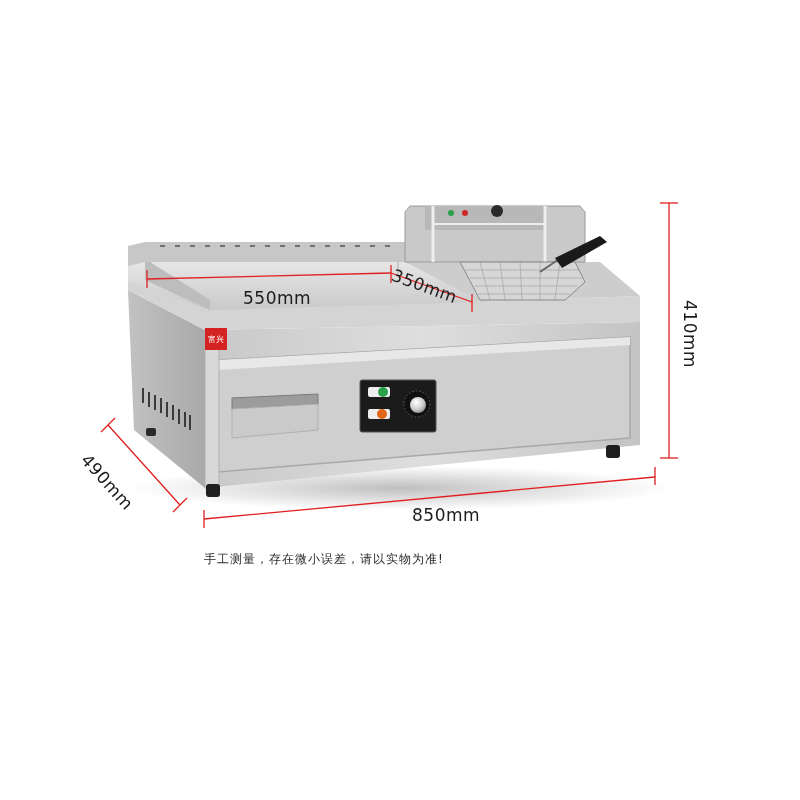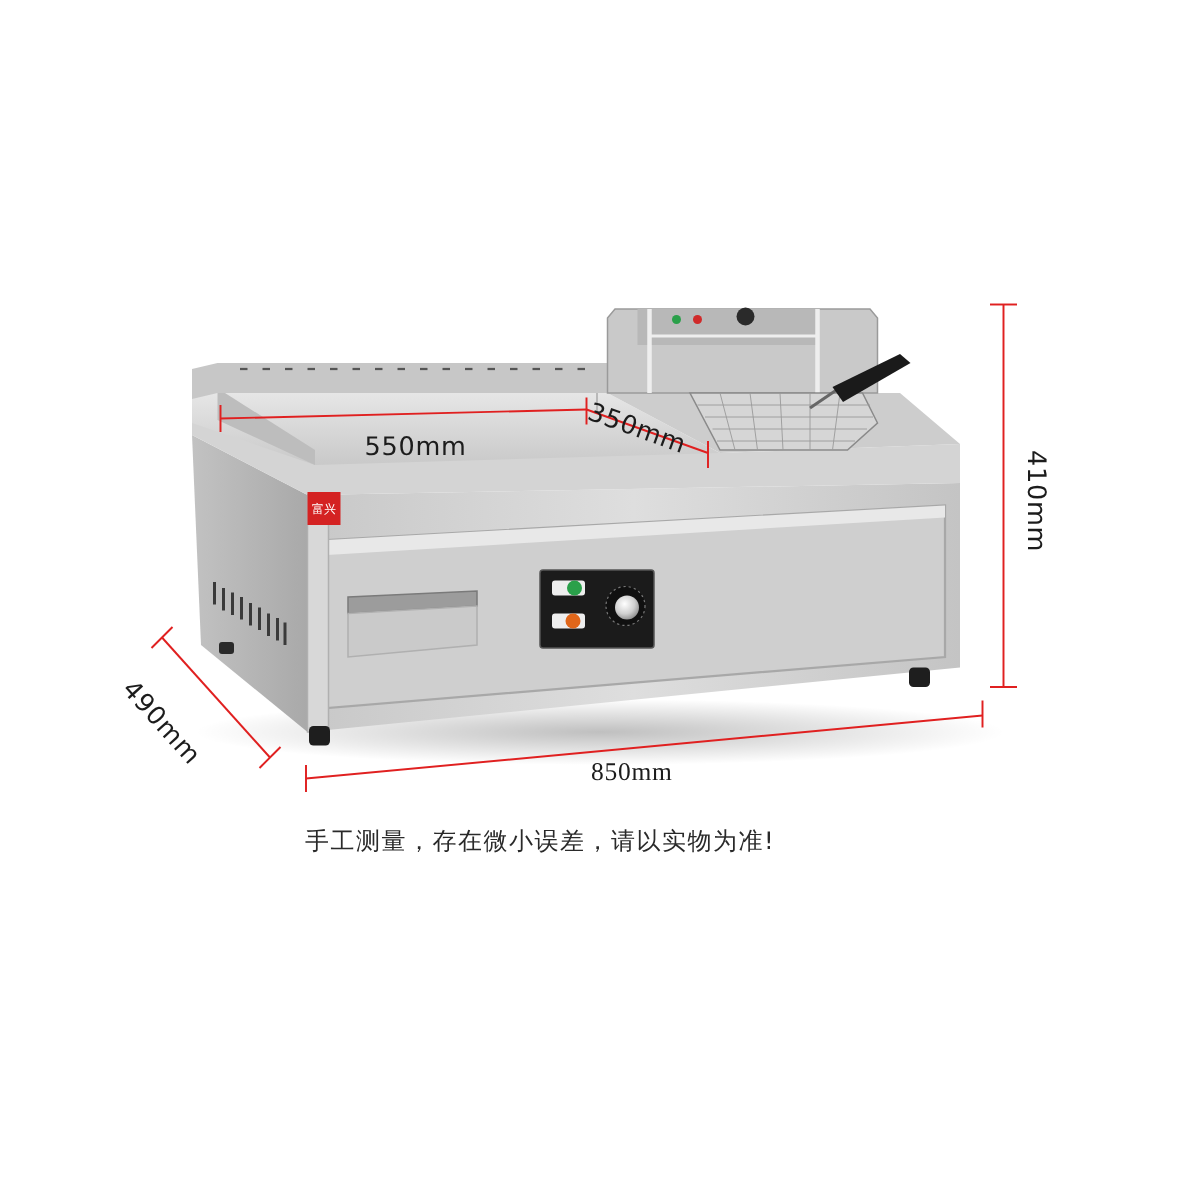--- a/index.html
+++ b/index.html
@@ -1,19 +1,19 @@
 <!DOCTYPE html>
 <html><head>
 <meta charset="utf-8">
 <style>
   html,body{margin:0;padding:0;background:#ffffff;}
   body{width:800px;height:800px;position:relative;overflow:hidden;font-family:"DejaVu Sans","Liberation Sans",sans-serif;}
   #stage{position:absolute;left:0;top:0;width:800px;height:800px;}
   .dim-label{position:absolute;font-size:17px;color:#1c1c1c;letter-spacing:0.5px;white-space:nowrap;font-family:"DejaVu Sans",sans-serif;}
-  .caption{position:absolute;left:0;width:648px;top:551px;text-align:center;font-size:16px;color:#2a2a2a;letter-spacing:1px;font-family:"DejaVu Sans",sans-serif;padding-left:36px;}
+  .caption{position:absolute;left:0;width:648px;top:551px;text-align:center;font-size:12px;color:#2a2a2a;letter-spacing:1px;font-family:"DejaVu Sans",sans-serif;}
   .panel-text{font-family:"DejaVu Sans",sans-serif;}
 </style>
 </head>
 <body>
 
 <div id="stage">
 <svg width="800" height="800" viewBox="0 0 800 800" xmlns="http://www.w3.org/2000/svg" style="position:absolute;left:0;top:0">
   <defs>
     <linearGradient id="steelTop" x1="0" y1="0" x2="0" y2="1">
       <stop offset="0" stop-color="#d9d9d9"></stop>
@@ -171,16 +171,16 @@
     <line x1="204" y1="519" x2="655" y2="477"></line>
     <line x1="204" y1="510" x2="204" y2="528"></line>
     <line x1="655" y1="467" x2="655" y2="485"></line>
   </g>
 </svg>
 
   <span class="dim-label" style="left:243px;top:252px;margin-top:36px;">550mm</span>
   <span class="dim-label" style="left:396px;top:265px;transform:rotate(20deg);transform-origin:left top;">350mm</span>
   <span class="dim-label" style="left:700px;top:300px;transform:rotate(90deg);transform-origin:left top;">410mm</span>
   <span class="dim-label" style="left:92px;top:450px;transform:rotate(48deg);transform-origin:left top;">490mm</span>
-  <span class="dim-label" style="left:394px;top:505px;font-family:Liberation Serif, serif;">850mm</span>
+  <span class="dim-label" style="left:412px;top:505px;">850mm</span>
 
   <div class="caption">手工测量，存在微小误差，请以实物为准!</div>
 </div>
 
 </body></html>

